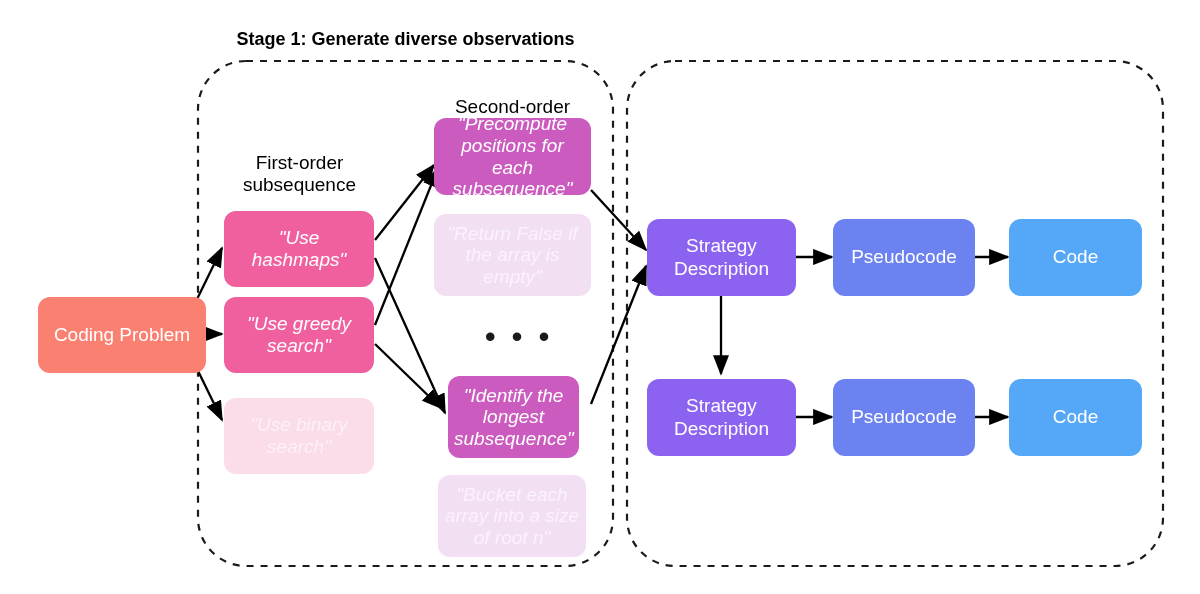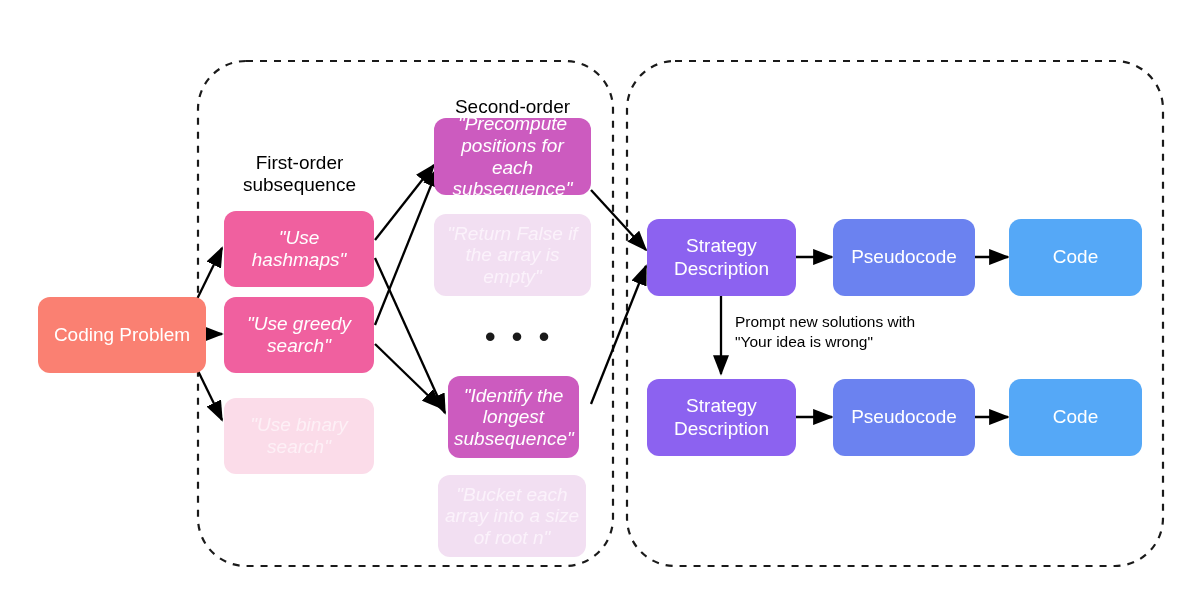--- a/index.html
+++ b/index.html
@@ -108,20 +108,21 @@
       <line x1="796" y1="257" x2="832" y2="257"></line>
       <line x1="975" y1="257" x2="1008" y2="257"></line>
 
       <line x1="721" y1="296" x2="721" y2="374"></line>
 
       <line x1="796" y1="417" x2="832" y2="417"></line>
       <line x1="975" y1="417" x2="1008" y2="417"></line>
     </g>
   </svg>
 
+  <div class="stage-title" style="left:198px; top:29px; width:415px;">Stage 1: Generate diverse observations</div>
 
   <div class="group-label" style="left:222px; top:152px; width:155px; white-space:pre-line;">First-order
 subsequence</div>
   <div class="group-label" style="left:430px; top:80px; width:165px; white-space:pre-line;margin-top:16px;">Second-order
 observations</div>
 
   <div class="node n-problem" style="left:38px; top:297px; width:168px; height:76px; background:#fa8072;">
     <span>Coding Problem</span>
   </div>
 
@@ -160,22 +161,20 @@
   </div>
 
   <div class="node n-stage2" style="left:833px; top:219px; width:142px; height:77px; background:#6b82f0;">
     <span>Pseudocode</span>
   </div>
 
   <div class="node n-stage2" style="left:1009px; top:219px; width:133px; height:77px; background:#55a8f7;">
     <span>Code</span>
   </div>
 
-  <div class="edge-label" style="left:735px; top:312px; white-space:pre-line;">Prompt new solutions with
-"Your idea is wrong"</div>
 
   <div class="node n-stage2" style="left:647px; top:379px; width:149px; height:77px; background:#8c62f0;">
     <span>Strategy Description</span>
   </div>
 
   <div class="node n-stage2" style="left:833px; top:379px; width:142px; height:77px; background:#6b82f0;">
     <span>Pseudocode</span>
   </div>
 
   <div class="node n-stage2" style="left:1009px; top:379px; width:133px; height:77px; background:#55a8f7;">

